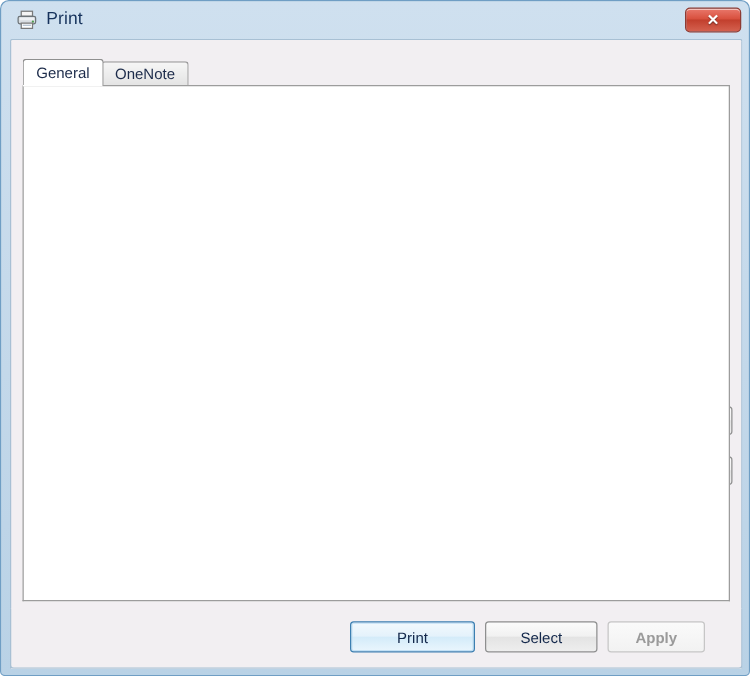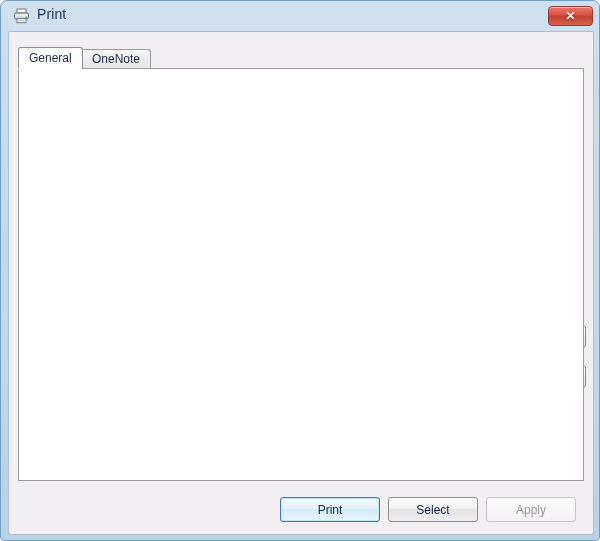--- a/index.html
+++ b/index.html
@@ -275,21 +275,21 @@
   .btn.disabled { color: #9a9a9a; border-color: #c6c6c6; background: linear-gradient(180deg,#fafafa,#f2f2f2); }
   .btn.default {
     border: 1px solid #3c7fb1;
     box-shadow: 0 0 0 1px #c2e0f5 inset;
     background: linear-gradient(180deg,#f2f9fd 0%, #e4f2fb 48%, #d3ebf9 50%, #eaf6fd 100%);
   }
   #btn-preferences { left: 452px; top: 226px; width: 101px; height: 23px; }
   #btn-find-printer { left: 452px; top: 266px; width: 101px; height: 23px; }
   #btn-print  { left: 279px; top: 496px; width: 100px; height: 25px; }
   #btn-cancel { left: 387px; top: 496px; width: 90px; height: 25px; }
-  #btn-apply  { left: 485px; top: 496px; width: 90px; height: 25px; }
+  #btn-apply  { left: 485px; top: 496px; width: 78px; height: 25px; font-weight: bold; }
 
   
   .radio-row {
     position: absolute;
     display: flex; align-items: center;
     white-space: nowrap;
     cursor: pointer;
   }
   .radio-mark {
     width: 13px; height: 13px;

